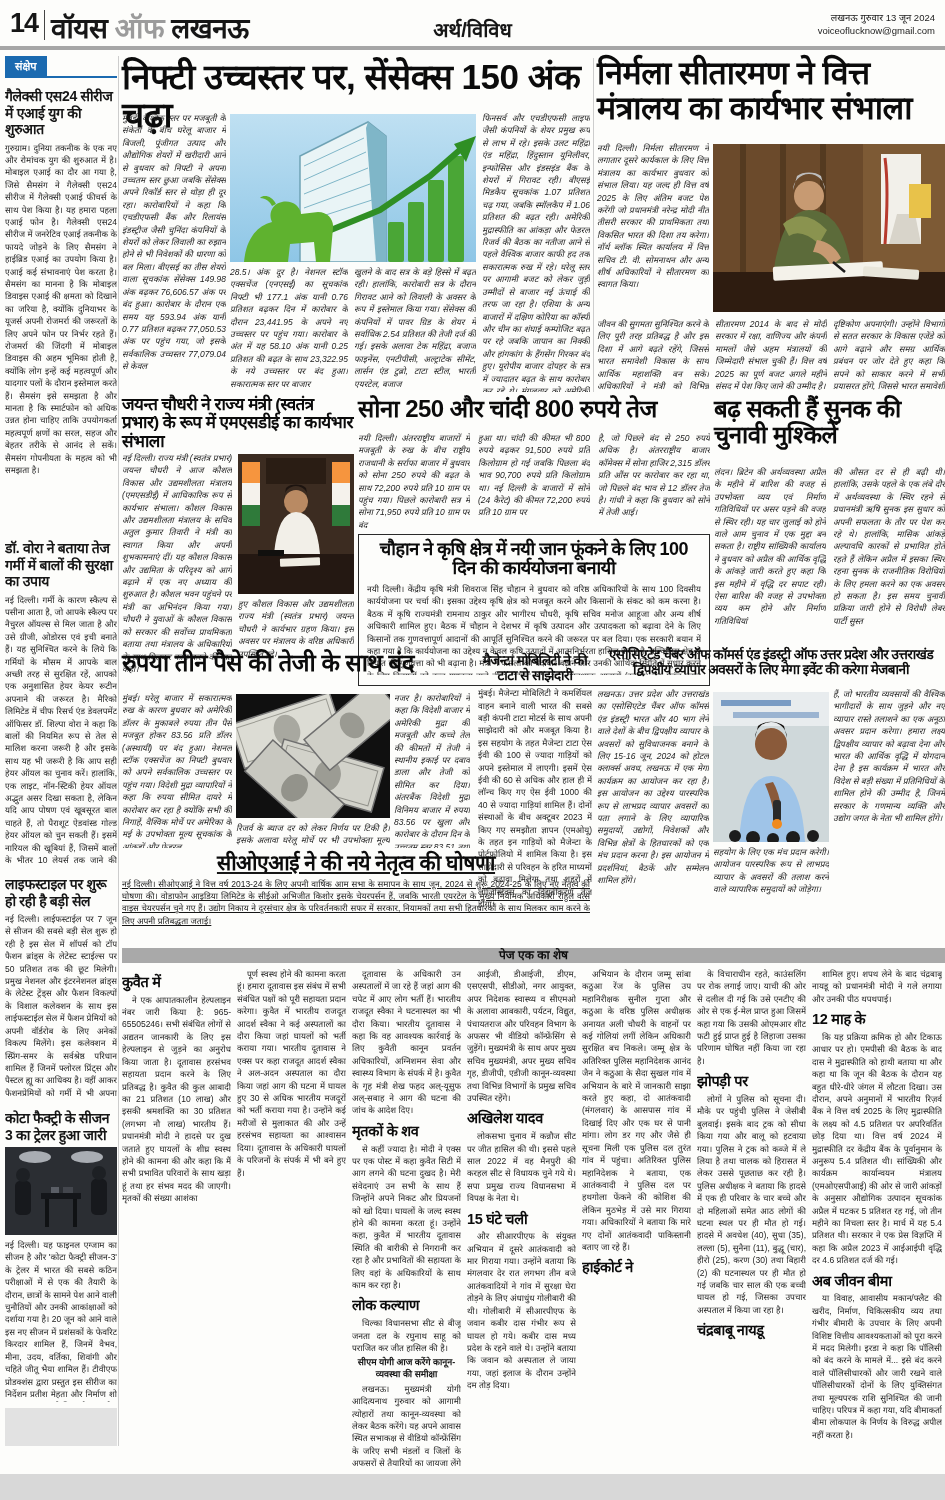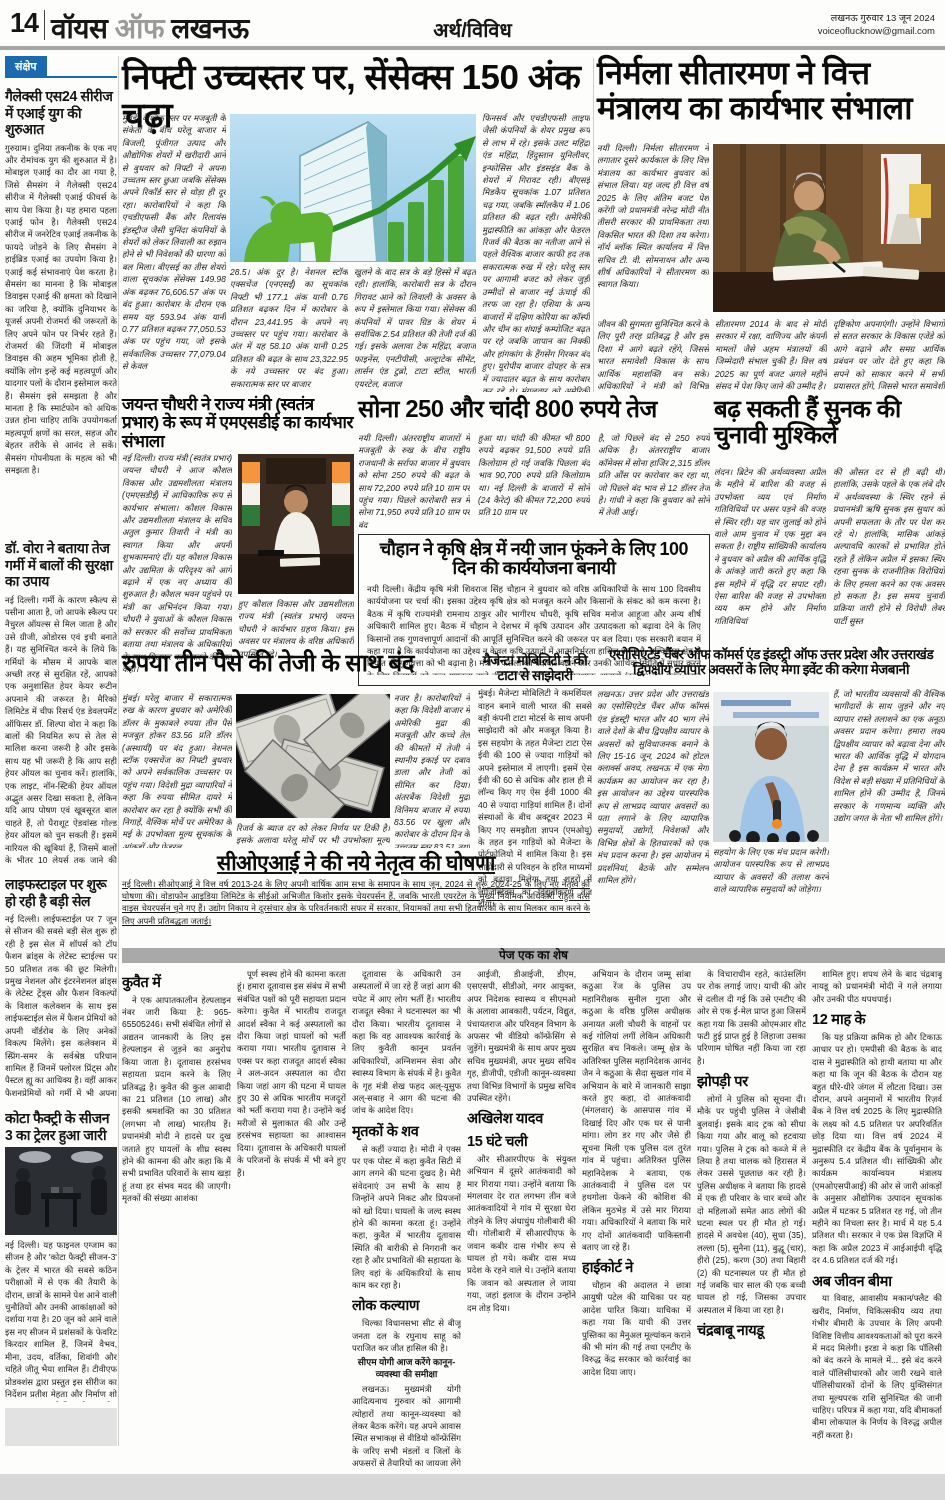--- a/index.html
+++ b/index.html
@@ -290,27 +290,27 @@
         <div class="sub-head">मृतकों के शव</div>
         <div class="para">से कहीं ज्यादा है। मोदी ने एक्स पर एक पोस्ट में कहा कुवैत सिटी में आग लगने की घटना दुखद है। मेरी संवेदनाएं उन सभी के साथ हैं जिन्होंने अपने निकट और प्रियजनों को खो दिया। घायलों के जल्द स्वस्थ होने की कामना करता हूं। उन्होंने कहा, कुवैत में भारतीय दूतावास स्थिति की बारीकी से निगरानी कर रहा है और प्रभावितों की सहायता के लिए वहां के अधिकारियों के साथ काम कर रहा है।</div>
         <div class="sub-head">लोक कल्याण</div>
         <div class="para">चिल्का विधानसभा सीट से बीजू जनता दल के रघुनाथ साहू को पराजित कर जीत हासिल की है।</div>
         <div class="sub-head-sm">सीएम योगी आज करेंगे कानून-व्यवस्था की समीक्षा</div>
         <div class="para">लखनऊ। मुख्यमंत्री योगी आदित्यनाथ गुरुवार को आगामी त्योहारों तथा कानून-व्यवस्था को लेकर बैठक करेंगे। यह अपने आवास स्थित सभाकक्ष से वीडियो कॉन्फ्रेंसिंग के जरिए सभी मंडलों व जिलों के अफसरों से तैयारियों का जायजा लेंगे और इस बाबत उन्हें दिशा निर्देश भी देंगे। बैठक में उनके साथ शासन व पुलिस के आला अधिकारी मौजूद रहेंगे। बैठक में प्रदेश के सभी एडीजी जोन, मंडलायुक्त, पुलिस कमिश्नर,</div>
       </div>
     <div style="width:109px;height:500px;overflow:hidden;">
         <div class="para">आईजी, डीआईजी, डीएम, एसएसपी, सीडीओ, नगर आयुक्त, अपर निदेशक स्वास्थ्य व सीएमओ के अलावा आबकारी, पर्यटन, विद्युत, पंचायतराज और परिवहन विभाग के अफसर भी वीडियो कॉन्फ्रेंसिंग से जुड़ेंगे। मुख्यमंत्री के साथ अपर मुख्य सचिव मुख्यमंत्री, अपर मुख्य सचिव गृह, डीजीपी, एडीजी कानून-व्यवस्था तथा विभिन्न विभागों के प्रमुख सचिव उपस्थित रहेंगे।</div>
         <div class="sub-head">अखिलेश यादव</div>
+        <div class="para">लोकसभा चुनाव में कन्नौज सीट पर जीत हासिल की थी। इससे पहले साल 2022 में वह मैनपुरी की करहल सीट से विधायक चुने गये थे। सपा प्रमुख राज्य विधानसभा में विपक्ष के नेता थे।</div>
         <div class="sub-head">15 घंटे चली</div>
         <div class="para">और सीआरपीएफ के संयुक्त अभियान में दूसरे आतंकवादी को मार गिराया गया। उन्होंने बताया कि मंगलवार देर रात लगभग तीन बजे आतंकवादियों ने गांव में सुरक्षा घेरा तोड़ने के लिए अंधाधुंध गोलीबारी की थी। गोलीबारी में सीआरपीएफ के जवान कबीर दास गंभीर रूप से घायल हो गये। कबीर दास मध्य प्रदेश के रहने वाले थे। उन्होंने बताया कि जवान को अस्पताल ले जाया गया, जहां इलाज के दौरान उन्होंने दम तोड़ दिया।</div>
       </div>
     <div style="width:109px;height:500px;overflow:hidden;">
         <div class="para">अभियान के दौरान जम्मू सांबा कठुआ रेंज के पुलिस उप महानिरीक्षक सुनील गुप्ता और कठुआ के वरिष्ठ पुलिस अधीक्षक अनायत अली चौधरी के वाहनों पर कई गोलियां लगीं लेकिन अधिकारी सुरक्षित बच निकले। जम्मू क्षेत्र के अतिरिक्त पुलिस महानिदेशक आनंद जैन ने कठुआ के सैदा सुखल गांव में अभियान के बारे में जानकारी साझा करते हुए कहा, दो आतंकवादी (मंगलवार) के आसपास गांव में दिखाई दिए और एक घर से पानी मांगा। लोग डर गए और जैसे ही सूचना मिली एक पुलिस दल तुरंत गांव में पहुंचा। अतिरिक्त पुलिस महानिदेशक ने बताया, एक आतंकवादी ने पुलिस दल पर हथगोला फेंकने की कोशिश की लेकिन मुठभेड़ में उसे मार गिराया गया। अधिकारियों ने बताया कि मारे गए दोनों आतंकवादी पाकिस्तानी बताए जा रहे हैं।</div>
         <div class="sub-head">हाईकोर्ट ने</div>
-        <div class="para">चौहान की अदालत ने छात्रा आयुषी पटेल की याचिका पर यह आदेश पारित किया। याचिका में कहा गया कि याची की उत्तर पुस्तिका का मैनुअल मूल्यांकन कराने की भी मांग की गई तथा एनटीए के विरुद्ध केंद्र सरकार को कार्रवाई का आदेश दिया जाए।</div>
       </div>
     <div style="width:109px;height:500px;overflow:hidden;">
         <div class="para">के विचाराधीन रहते, काउंसलिंग पर रोक लगाई जाए। याची की ओर से दलील दी गई कि उसे एनटीए की ओर से एक ई-मेल प्राप्त हुआ जिसमें कहा गया कि उसकी ओएमआर शीट फटी हुई प्राप्त हुई है लिहाजा उसका परिणाम घोषित नहीं किया जा रहा है।</div>
         <div class="sub-head">झोपड़ी पर</div>
         <div class="para">लोगों ने पुलिस को सूचना दी। मौके पर पहुंची पुलिस ने जेसीबी बुलवाई। इसके बाद ट्रक को सीधा किया गया और बालू को हटवाया गया। पुलिस ने ट्रक को कब्जे में ले लिया है तथा चालक को हिरासत में लेकर उससे पूछताछ कर रही है। पुलिस अधीक्षक ने बताया कि हादसे में एक ही परिवार के चार बच्चे और दो महिलाओं समेत आठ लोगों की घटना स्थल पर ही मौत हो गई। हादसे में अवधेश (40), सुधा (35), लल्ला (5), सुनैना (11), बुद्धू (चार), हीरो (25), करण (30) तथा बिहारी (2) की घटनास्थल पर ही मौत हो गई जबकि चार साल की एक बच्ची घायल हो गई, जिसका उपचार अस्पताल में किया जा रहा है।</div>
         <div class="sub-head">चंद्रबाबू नायडू</div>
       </div>
     <div style="width:130px;height:500px;overflow:hidden;">
         <div class="para">शामिल हुए। शपथ लेने के बाद चंद्रबाबू नायडू को प्रधानमंत्री मोदी ने गले लगाया और उनकी पीठ थपथपाई।</div>
         <div class="sub-head">12 माह के</div>

